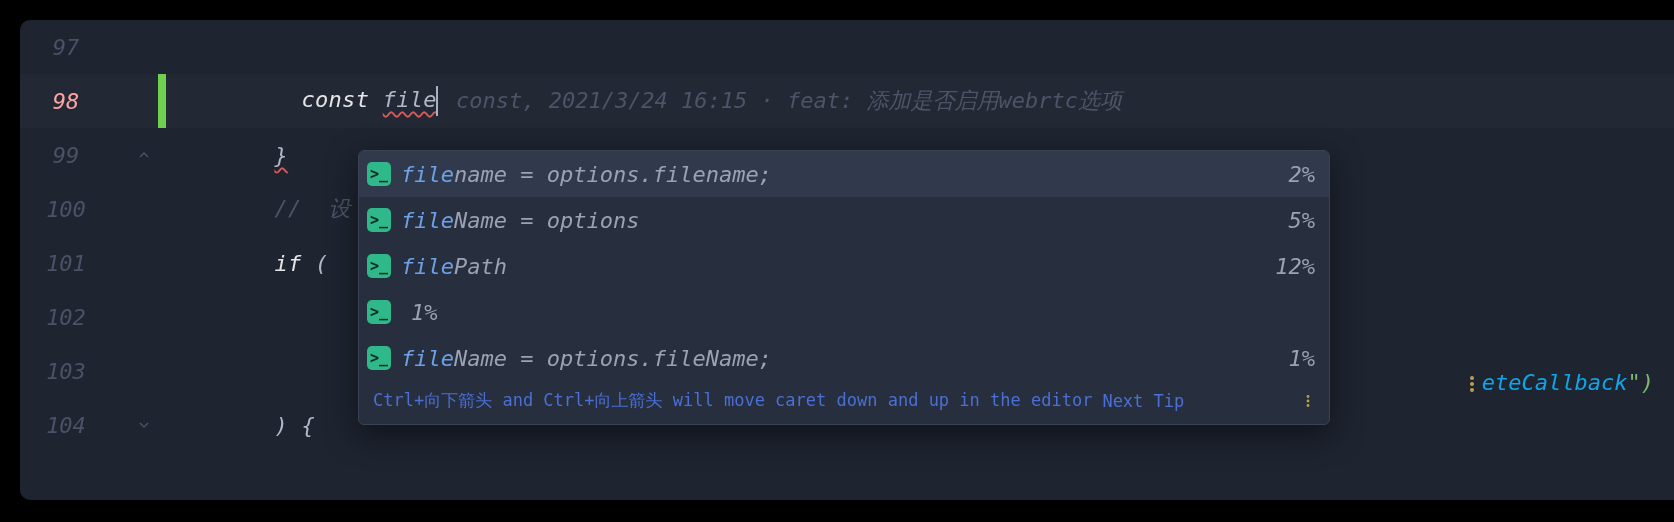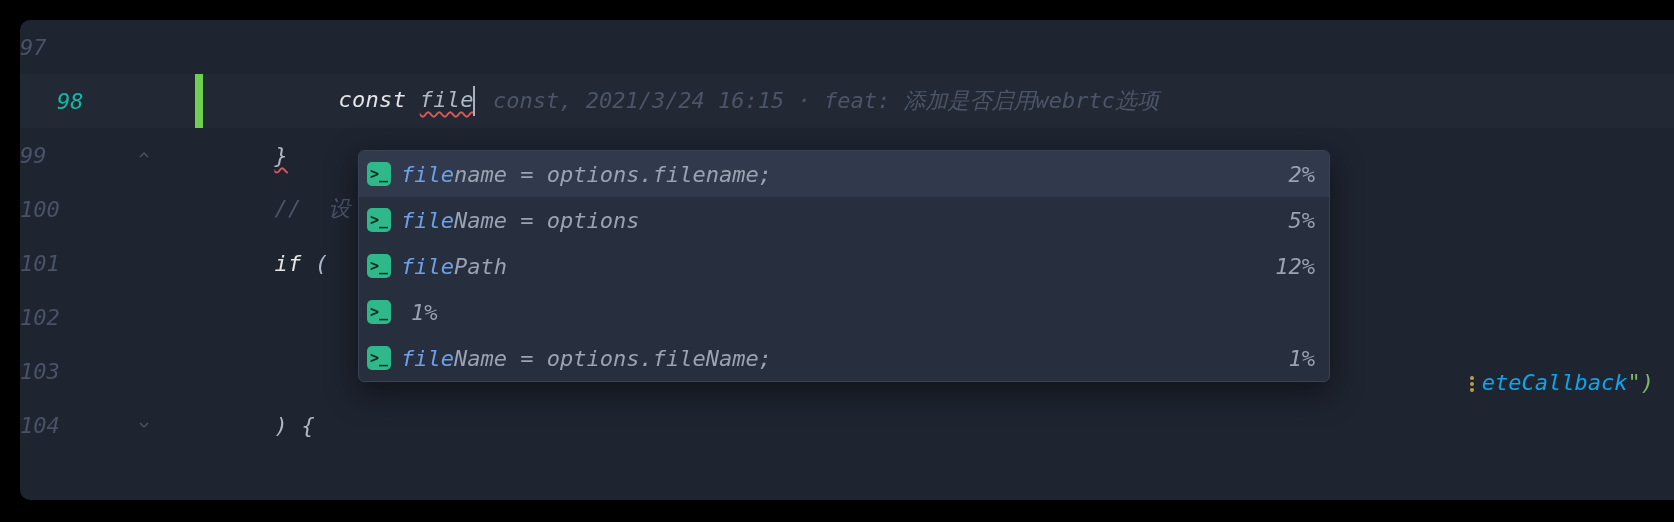--- a/index.html
+++ b/index.html
@@ -20,29 +20,28 @@
       box-shadow: 0 8px 30px rgba(0,0,0,0.6);
     }
     .line {
       display: flex;
       align-items: center;
       height: 54px;
       position: relative;
     }
     .gutter {
       width: 110px;
-      text-align: left;
+      text-align: center;
       padding-right: 18px;
       color: #495266;
       font-style: italic;
       flex-shrink: 0;
     }
     .gutter.current {
-      color: #14b8a6;
-      margin-left: 37px;
+      color: #fca5a5;
     }
     .fold-col {
       width: 28px;
       flex-shrink: 0;
       display: flex;
       align-items: center;
       justify-content: center;
       position: relative;
     }
     .fold-icon {
@@ -261,15 +260,25 @@
     </div>
     <div class="popup-item">
       <div class="popup-icon">&gt;_</div>
       <div class="popup-pct">1%</div>
     </div>
     <div class="popup-item">
       <div class="popup-icon">&gt;_</div>
       <div class="popup-label"><span class="match">file</span><span>Name = options.fileName;</span></div>
       <div class="popup-pct">1%</div>
     </div>
+    <div class="popup-tip">
+      <span>Ctrl+向下箭头 and Ctrl+向上箭头 will move caret down and up in the editor</span>
+      <span class="tip-link">Next Tip</span>
+      <span class="tip-sep"></span>
+      <svg class="tip-dots" viewBox="0 0 14 14">
+          <circle cx="7" cy="2.5" r="1.4" fill="currentColor"></circle>
+          <circle cx="7" cy="7" r="1.4" fill="currentColor"></circle>
+          <circle cx="7" cy="11.5" r="1.4" fill="currentColor"></circle>
+        </svg>
+    </div>
   </div>
 
 </div>
 
 </body></html>

